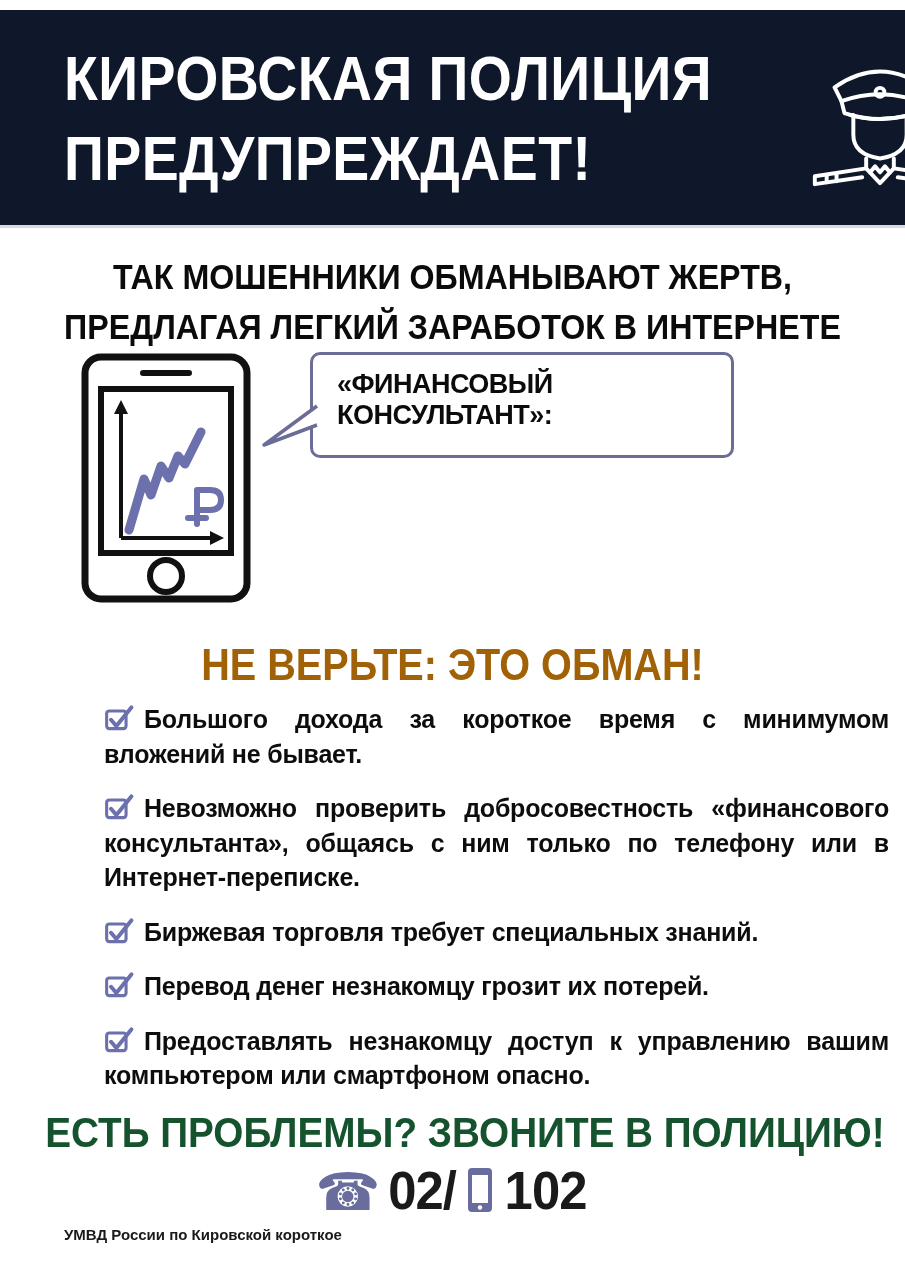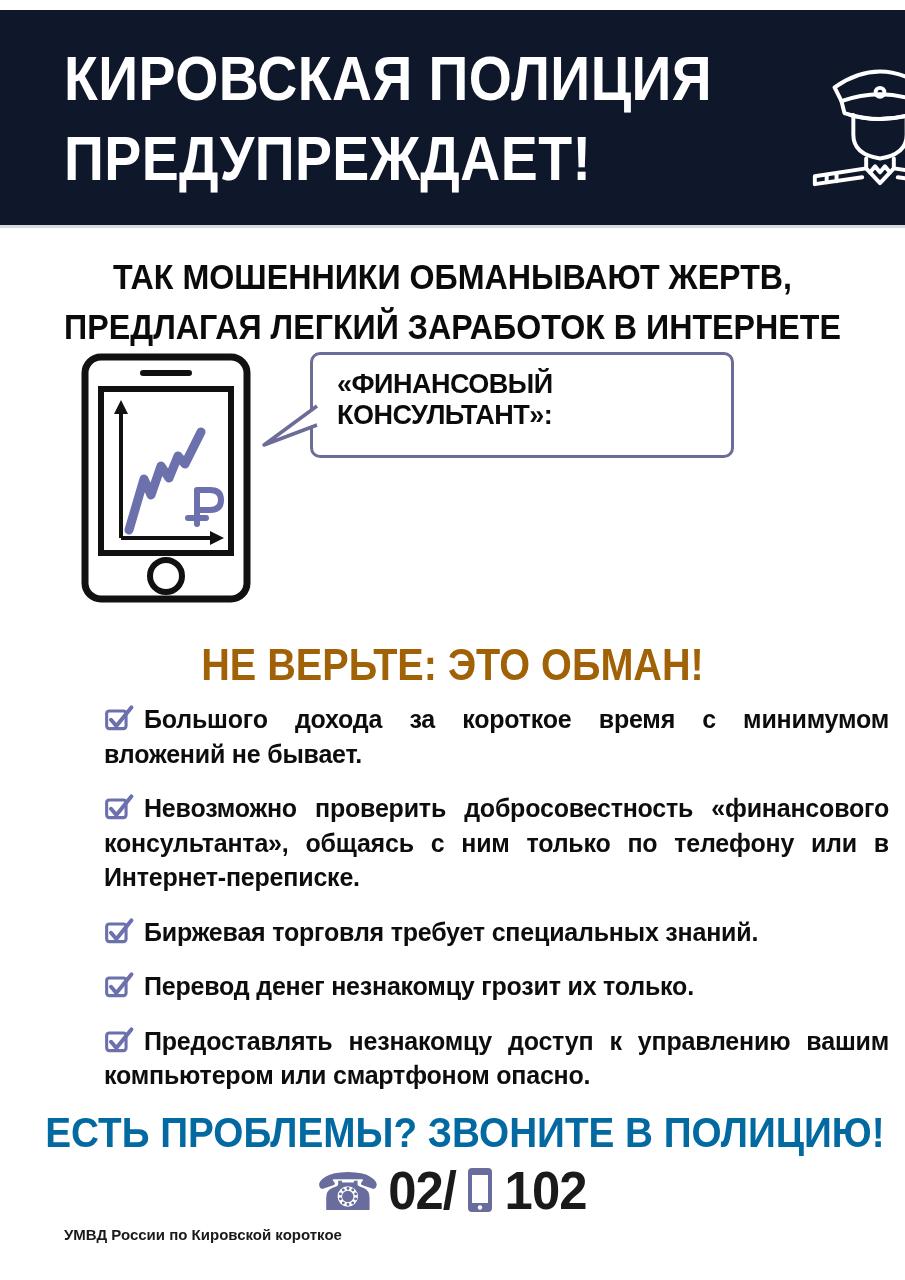--- a/index.html
+++ b/index.html
@@ -51,21 +51,21 @@
   .check-item{
     font-weight:bold;font-size:25px;line-height:1.38;letter-spacing:-.2px;
     text-align:justify;color:#0d0d0d;margin-bottom:20px;
   }
   .cb{width:30px;height:28px;margin-right:10px;vertical-align:-4px;display:inline-block;}
   .cb rect{fill:#ffffff;stroke:#6c70ad;stroke-width:3.5;}
   .cb .tick{fill:none;stroke:#6c70ad;stroke-width:4.5;stroke-linecap:round;stroke-linejoin:round;}
   
   .cta-h{
     position:absolute;top:1108px;left:0;width:905px;text-align:right;
-    font-weight:bold;font-size:43px;color:#0369a1;
+    font-weight:bold;font-size:43px;color:#14532d;
   }
   .cta-h .ln{transform:scaleX(.9);transform-origin:center top;white-space:nowrap;display:block;}
   .phone-row{
     position:absolute;top:1158px;left:0;width:905px;height:64px;
     display:flex;align-items:center;justify-content:center;gap:6px;
   }
   .tel-glyph{color:#696d9d;font-size:52px;line-height:1;transform:translateY(2px);}
   .phone-num{font-weight:bold;font-size:54px;letter-spacing:-1px;color:#1a1a1a;transform:scaleX(.94);}
   .mob-icon{margin:0 2px;}
   .footer-note{
@@ -151,21 +151,21 @@
       <svg class="cb" viewBox="0 0 34 30">
         <rect x="3" y="7" width="22" height="20" rx="3"></rect>
         <path class="tick" d="M8,17 L14,24 L31,3"></path>
       </svg><span>Биржевая торговля требует специальных знаний.</span>
     </div>
 
     <div class="check-item">
       <svg class="cb" viewBox="0 0 34 30">
         <rect x="3" y="7" width="22" height="20" rx="3"></rect>
         <path class="tick" d="M8,17 L14,24 L31,3"></path>
-      </svg><span>Перевод денег незнакомцу грозит их только.</span>
+      </svg><span>Перевод денег незнакомцу грозит их потерей.</span>
     </div>
 
     <div class="check-item">
       <svg class="cb" viewBox="0 0 34 30">
         <rect x="3" y="7" width="22" height="20" rx="3"></rect>
         <path class="tick" d="M8,17 L14,24 L31,3"></path>
       </svg><span>Предоставлять незнакомцу доступ к управлению вашим компьютером или смартфоном опасно.</span>
     </div>
 
   </div>

